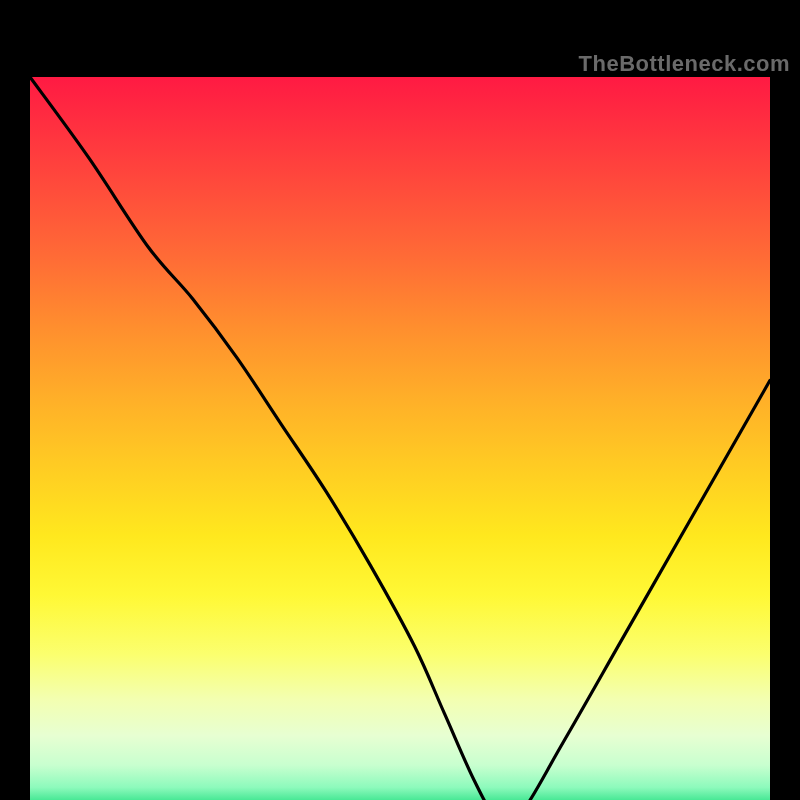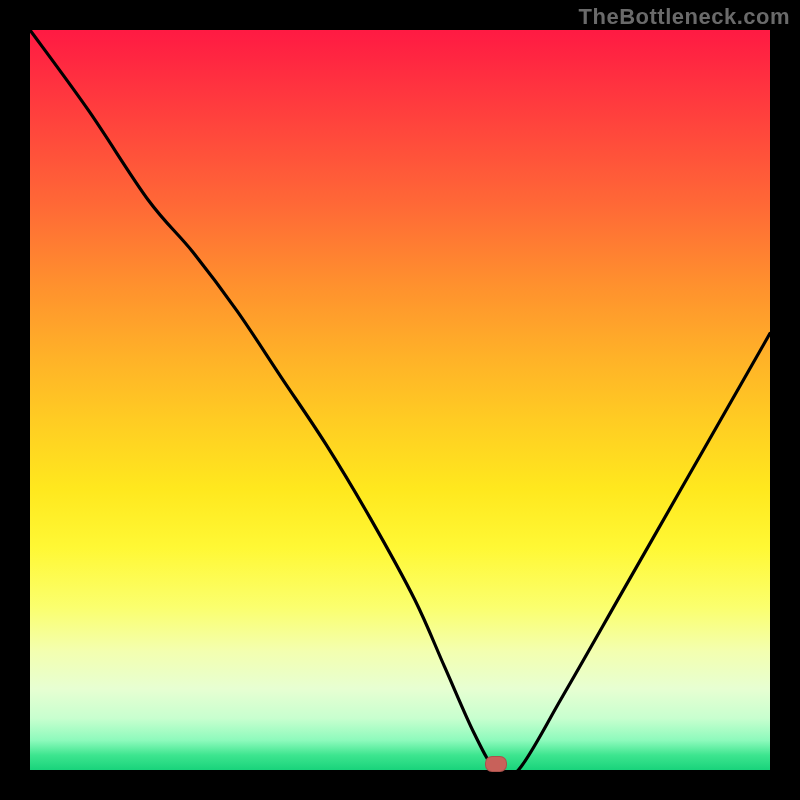--- a/index.html
+++ b/index.html
@@ -8,20 +8,21 @@
     width: 800px;
     height: 800px;
     background: #000;
     overflow: hidden;
   }
   .container {
     position: relative;
     width: 800px;
     height: 628px;
     background: #000;
+    margin-top: 47px;
   }
   .watermark {
     position: absolute;
     top: 4px;
     right: 10px;
     font-family: Arial, Helvetica, sans-serif;
     font-size: 22px;
     font-weight: 600;
     color: #6a6a6a;
     letter-spacing: 0.5px;

